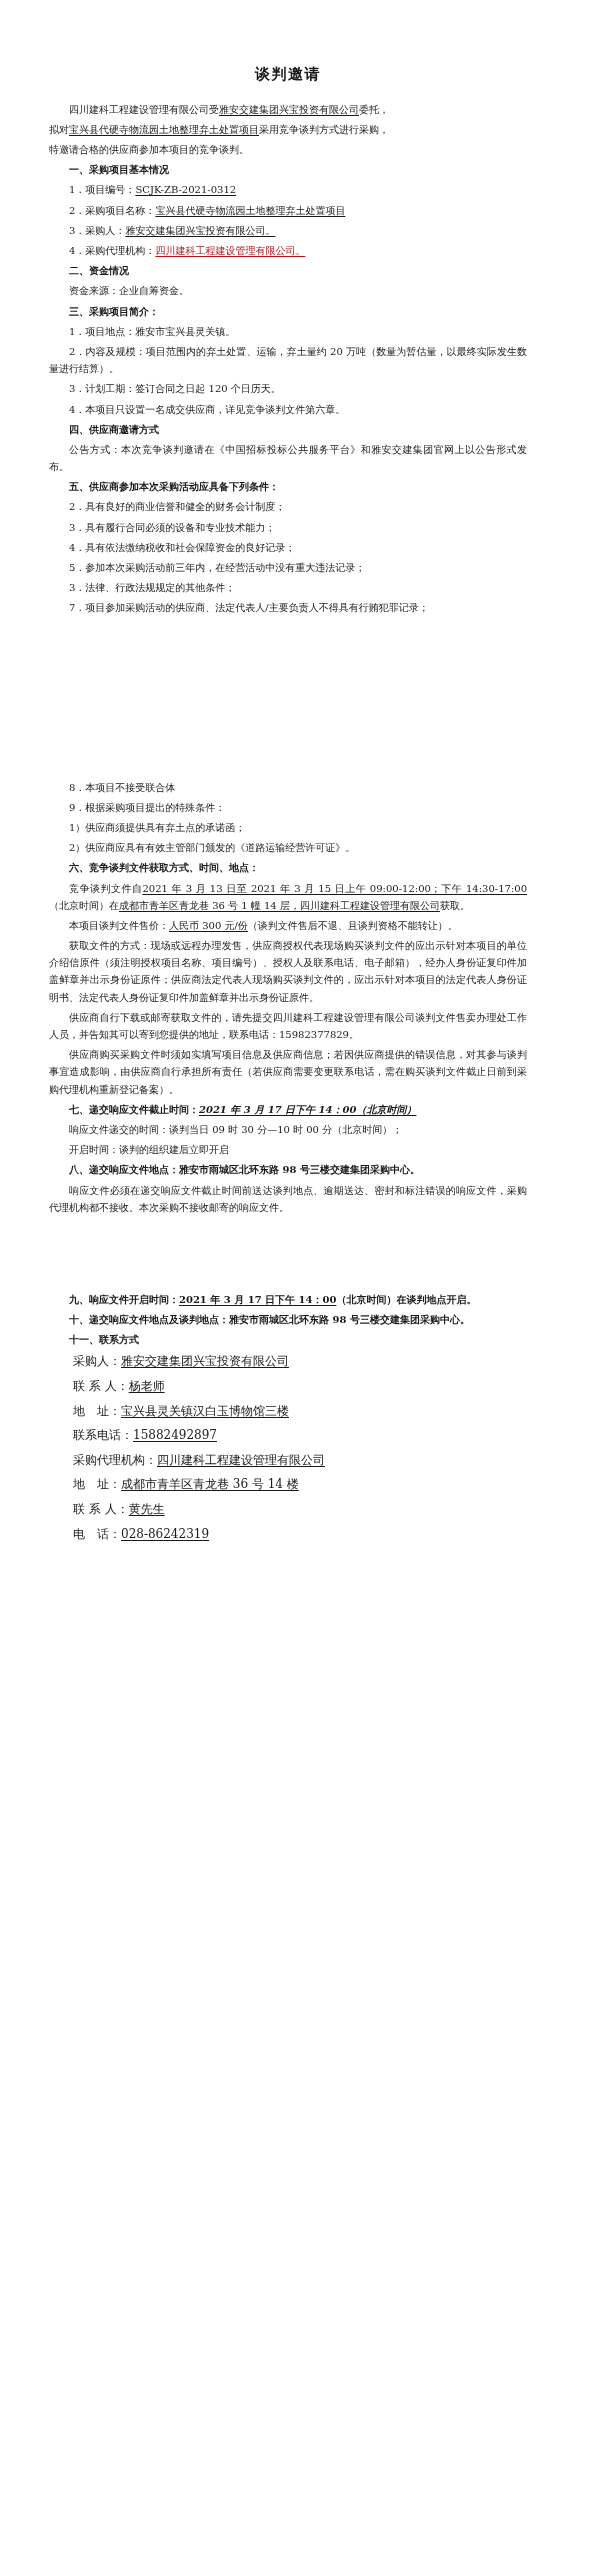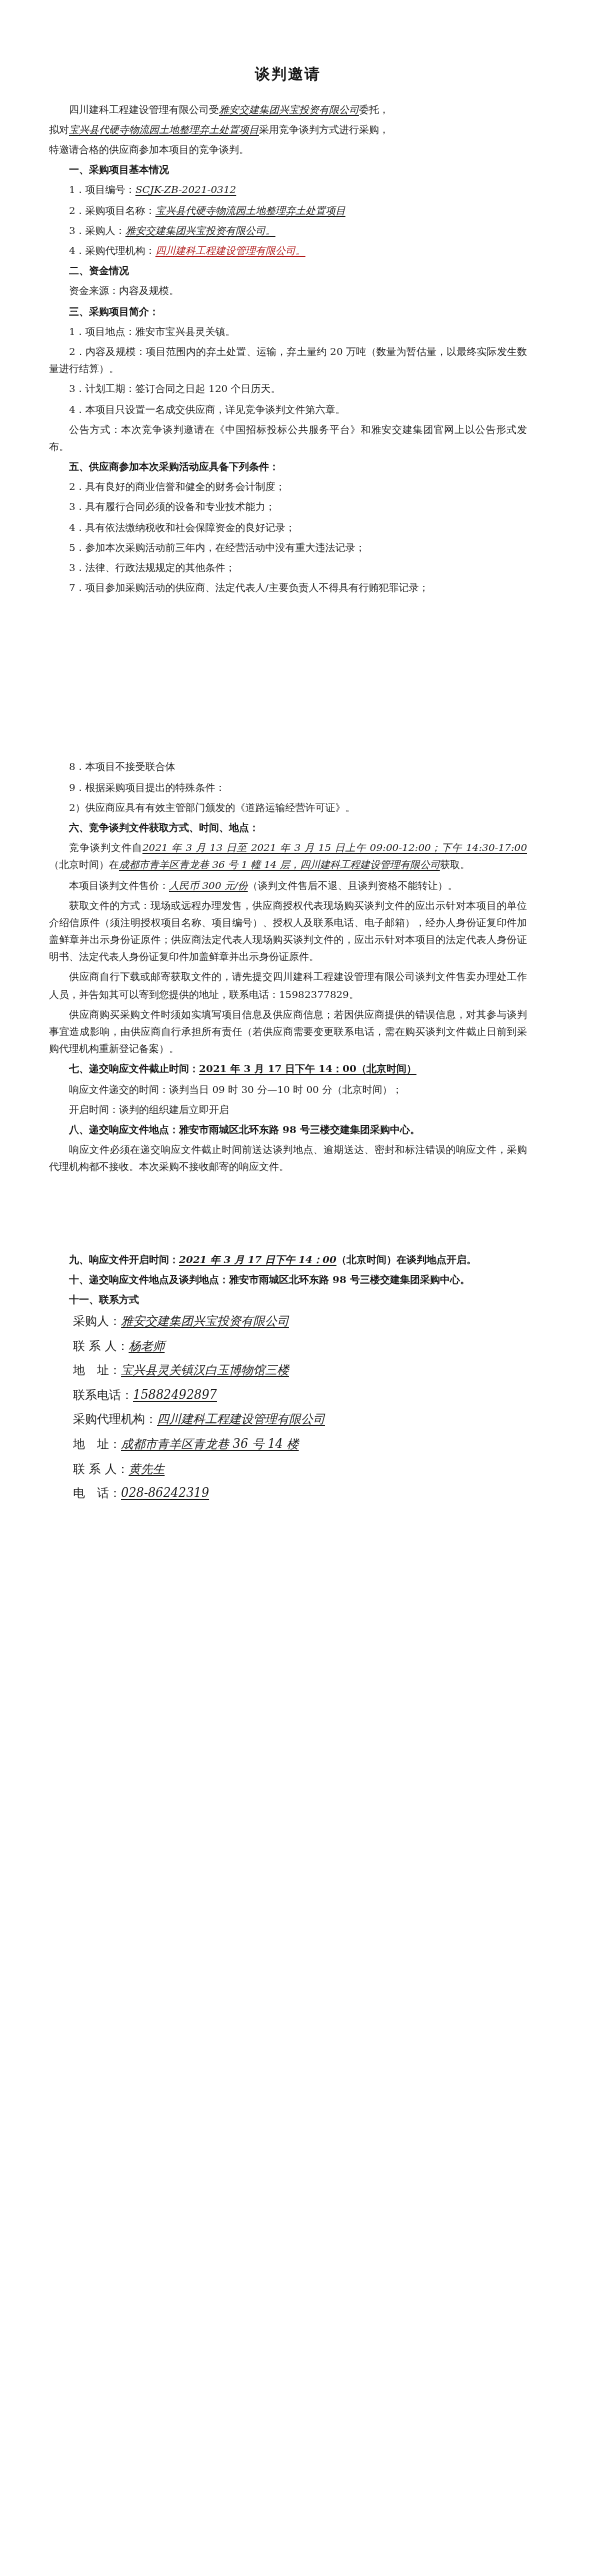--- a/index.html
+++ b/index.html
@@ -38,26 +38,26 @@
   .indent2 {
     text-indent: 2em;
   }
   .section-head {
     text-indent: 2em;
     font-weight: bold;
   }
   .u {
     text-decoration: underline;
     text-underline-offset: 1.5px;
-    font-style: italic;
   }
   .bu {
     font-weight: bold;
     text-decoration: underline;
     text-underline-offset: 1.5px;
+    font-style: italic;
   }
   .contact-block p {
     text-indent: 2em;
   }
   .contact-line {
     text-indent: 2em;
     font-size: 12px;
     line-height: 1.8;
     font-family: "DejaVu Serif", "Liberation Serif", serif;
   }
@@ -87,42 +87,44 @@
     <span>2．采购项目名称：</span><span class="u">宝兴县代硬寺物流园土地整理弃土处置项目</span>
   </p>
   <p class="indent2">
     <span>3．采购人：</span><span class="u">雅安交建集团兴宝投资有限公司。</span>
   </p>
   <p class="indent2">
     <span>4．采购代理机构：</span><span class="u" style="color:#b01818">四川建科工程建设管理有限公司。</span>
   </p>
 
   <p class="section-head">二、资金情况</p>
-  <p class="indent2">资金来源：内容及规模。</p>
+  <p class="indent2">资金来源：企业自筹资金。</p>
 
   <p class="section-head">三、采购项目简介：</p>
   <p class="indent2">1．项目地点：雅安市宝兴县灵关镇。</p>
   <p class="indent2">2．内容及规模：项目范围内的弃土处置、运输，弃土量约 20 万吨（数量为暂估量，以最终实际发生数量进行结算）。</p>
   <p class="indent2">3．计划工期：签订合同之日起 120 个日历天。</p>
   <p class="indent2">4．本项目只设置一名成交供应商，详见竞争谈判文件第六章。</p>
 
+  <p class="section-head">四、供应商邀请方式</p>
   <p class="indent2">公告方式：本次竞争谈判邀请在《中国招标投标公共服务平台》和雅安交建集团官网上以公告形式发布。</p>
 
   <p class="section-head">五、供应商参加本次采购活动应具备下列条件：</p>
   <p class="indent2">2．具有良好的商业信誉和健全的财务会计制度；</p>
   <p class="indent2">3．具有履行合同必须的设备和专业技术能力；</p>
   <p class="indent2">4．具有依法缴纳税收和社会保障资金的良好记录；</p>
   <p class="indent2">5．参加本次采购活动前三年内，在经营活动中没有重大违法记录；</p>
   <p class="indent2">3．法律、行政法规规定的其他条件；</p>
   <p class="indent2">7．项目参加采购活动的供应商、法定代表人/主要负责人不得具有行贿犯罪记录；</p>
 
   <div class="spacer-tall"></div>
 
   <p class="indent2">8．本项目不接受联合体</p>
   <p class="indent2">9．根据采购项目提出的特殊条件：</p>
+  <p class="indent2">1）供应商须提供具有弃土点的承诺函；</p>
   <p class="indent2">2）供应商应具有有效主管部门颁发的《道路运输经营许可证》。</p>
 
   <p class="section-head">六、竞争谈判文件获取方式、时间、地点：</p>
   <p class="indent2">
     <span>竞争谈判文件自</span><span class="u">2021 年 3 月 13 日至 2021 年 3 月 15 日上午 09:00-12:00；下午 14:30-17:00</span><span>（北京时间）在</span><span class="u">成都市青羊区青龙巷 36 号 1 幢 14 层，四川建科工程建设管理有限公司</span><span>获取。</span>
   </p>
   <p class="indent2">
     <span>本项目谈判文件售价：</span><span class="u">人民币 300 元/份</span><span>（谈判文件售后不退、且谈判资格不能转让）。</span>
   </p>
   <p class="indent2">获取文件的方式：现场或远程办理发售，供应商授权代表现场购买谈判文件的应出示针对本项目的单位介绍信原件（须注明授权项目名称、项目编号）、授权人及联系电话、电子邮箱），经办人身份证复印件加盖鲜章并出示身份证原件；供应商法定代表人现场购买谈判文件的，应出示针对本项目的法定代表人身份证明书、法定代表人身份证复印件加盖鲜章并出示身份证原件。</p>

